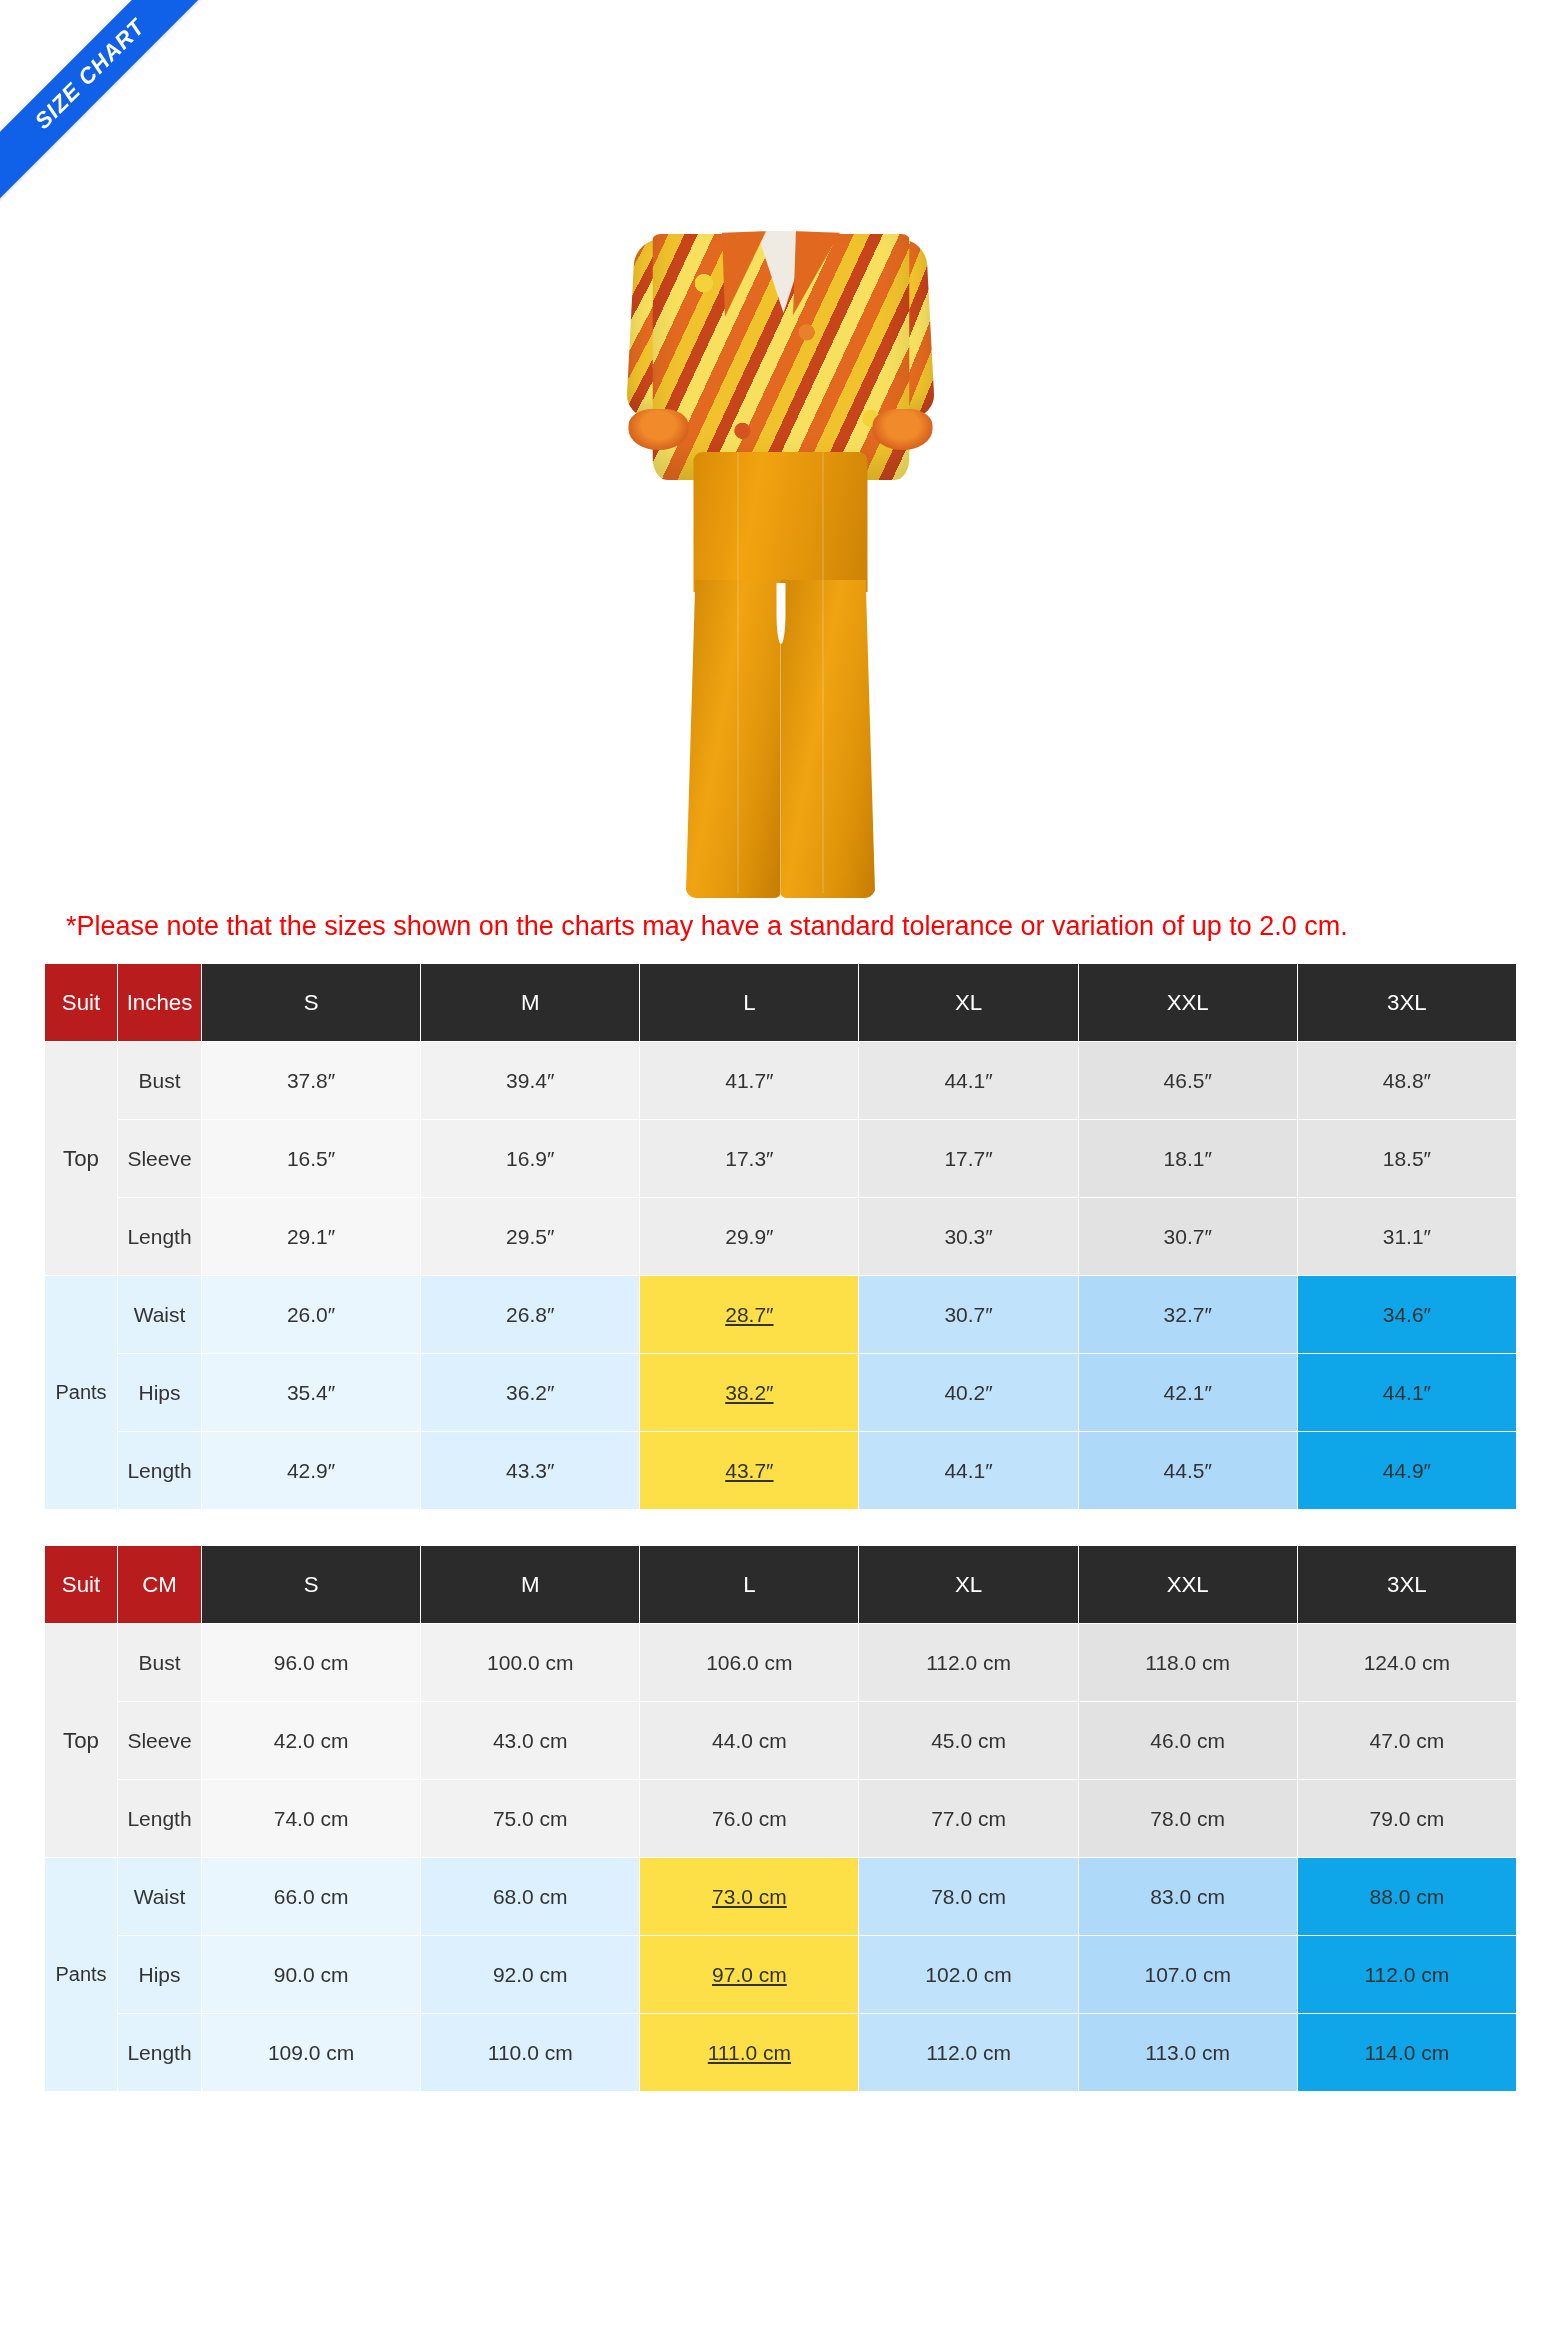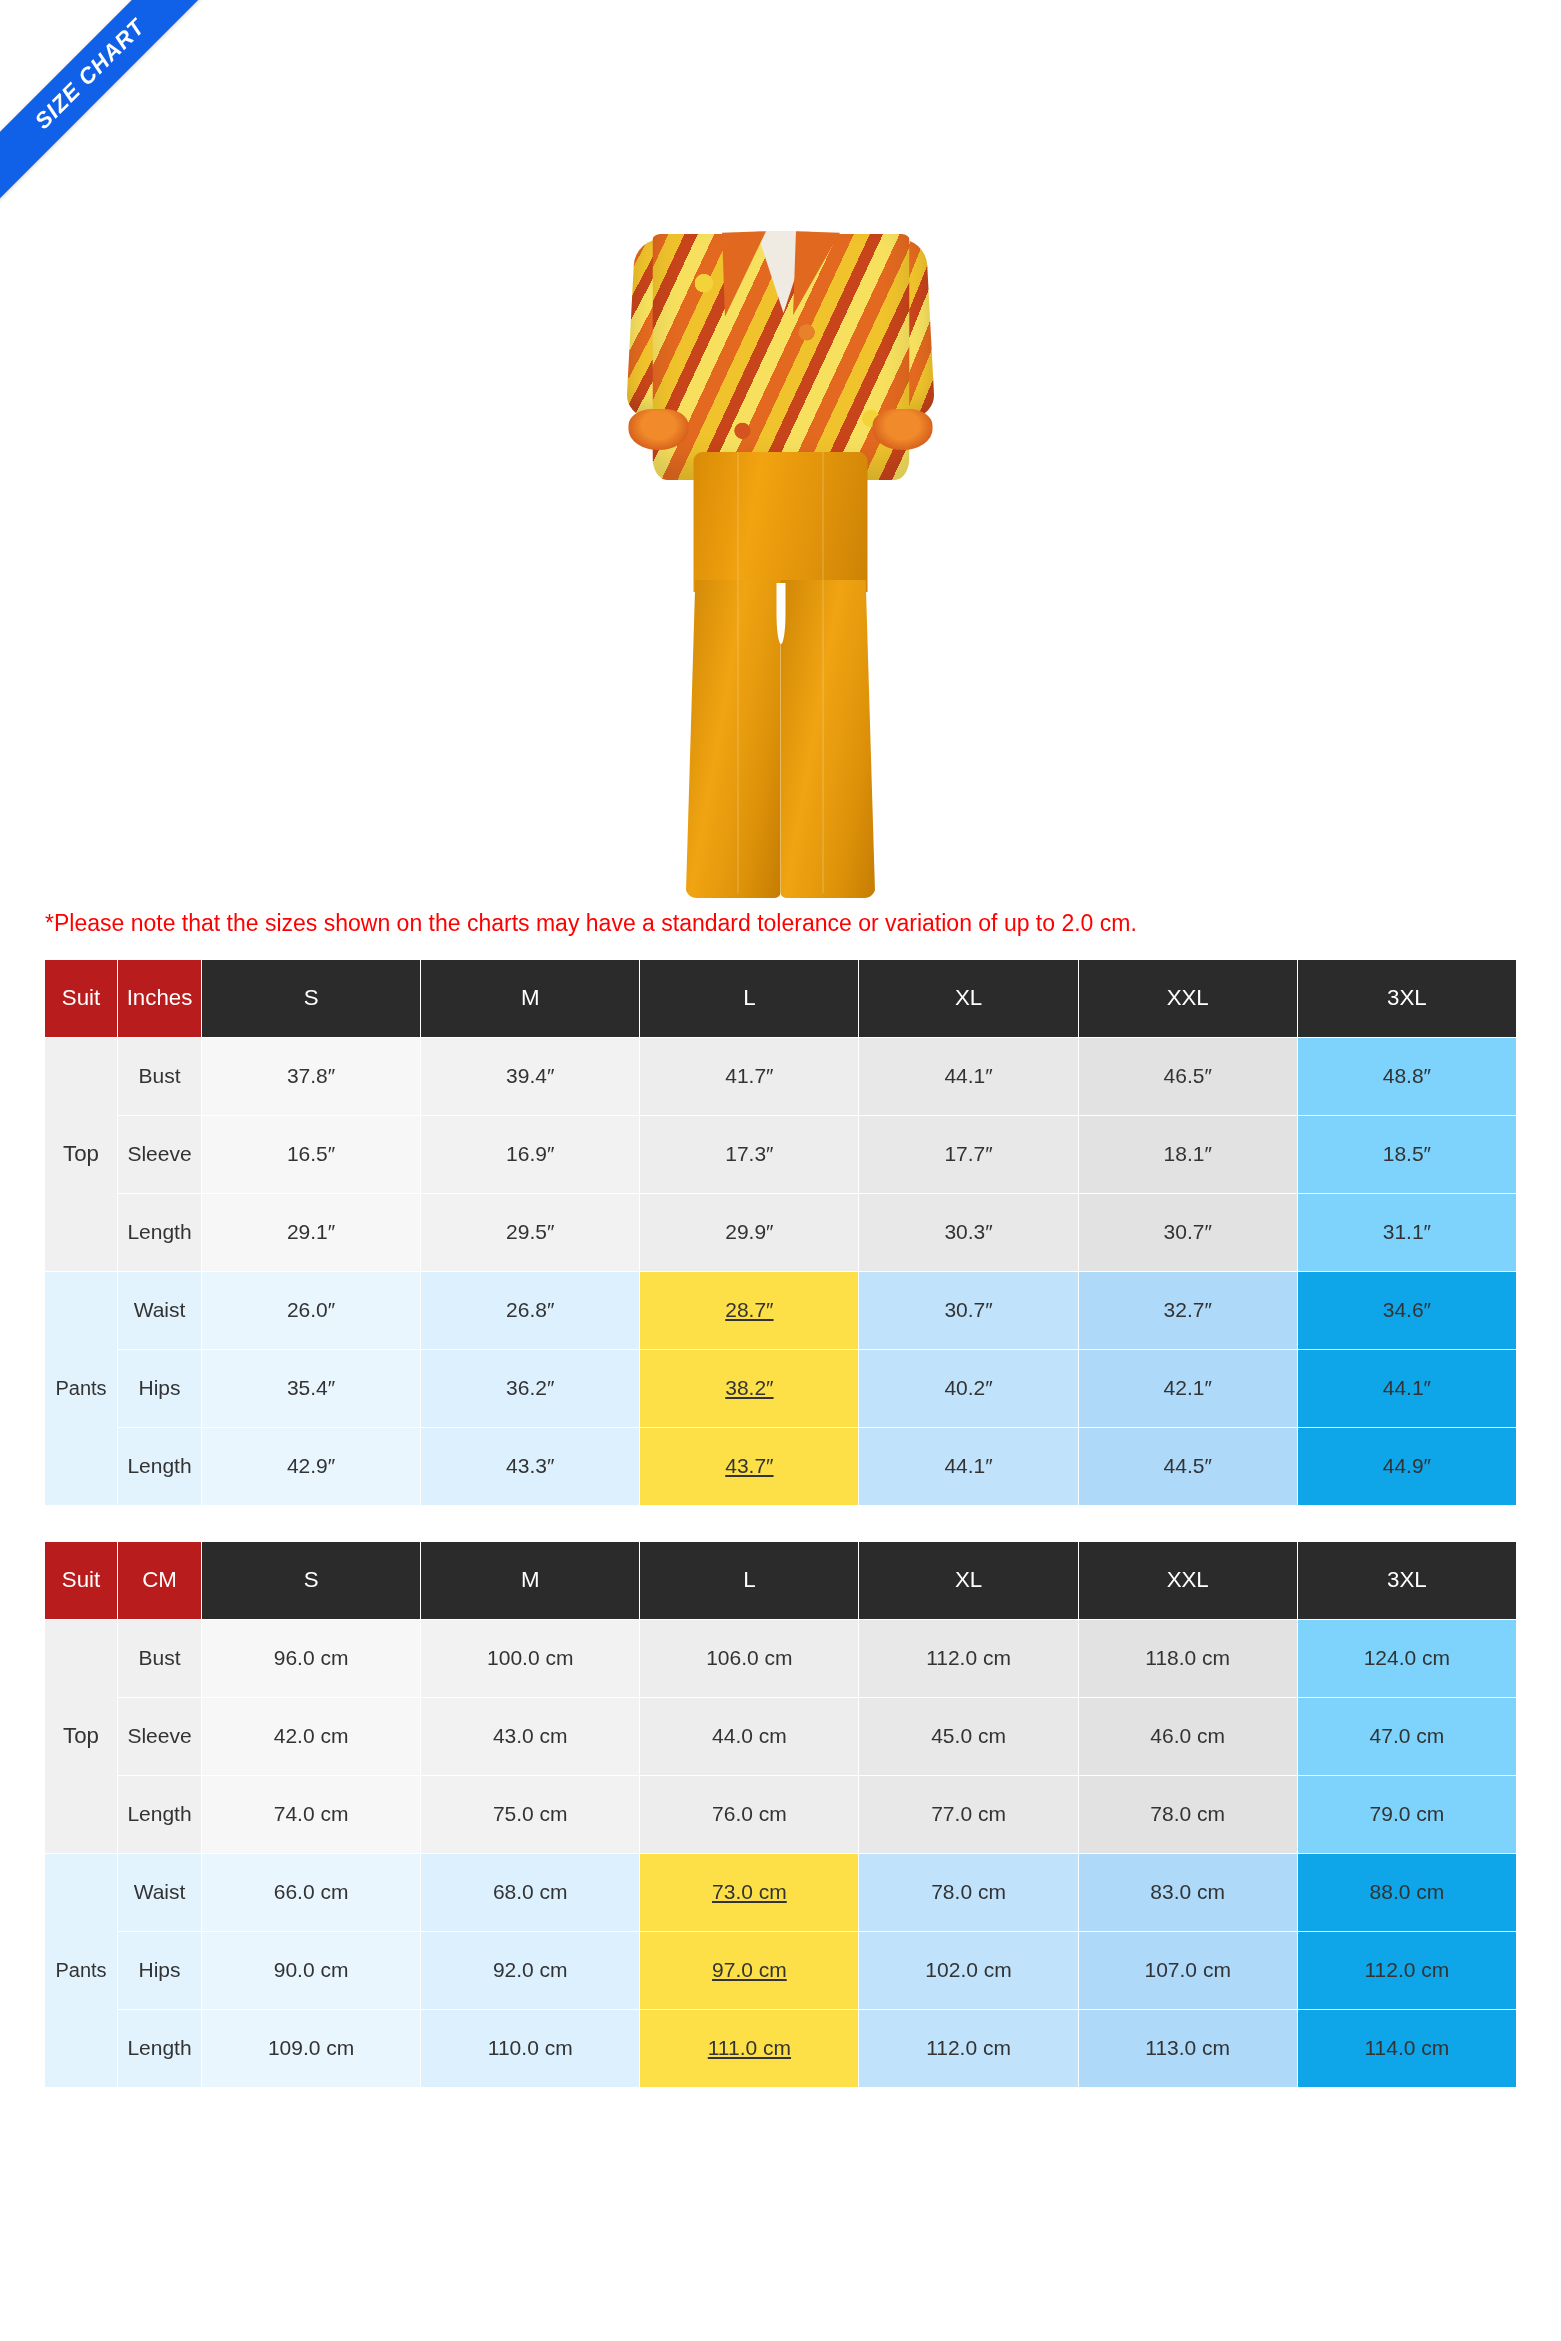--- a/index.html
+++ b/index.html
@@ -168,22 +168,22 @@
     width: 1.7px;
     height: 441px;
     background: rgba(255,255,255,0.28);
   }
   .crease-l { left: 59px; }
   .crease-r { left: 144px; }
 
   
   .note {
     color: #ff0000;
-    font-size: 23px;
-    padding: 0 0 0 45px;
+    font-size: 27px;
+    padding: 0 0 0 66px;
     margin: 0 12px 21px 0;
     line-height: 1.2;
   }
 
   
   .table-block {
     padding: 0 44px;
     box-sizing: border-box;
     width: 100%;
   }
@@ -235,21 +235,21 @@
     background: #e3f3fd;
     color: #333333;
     font-size: 21px;
   }
   
   .top-c0 { background: #f7f7f7; }
   .top-c1 { background: #f2f2f2; }
   .top-c2 { background: #ededed; }
   .top-c3 { background: #e8e8e8; }
   .top-c4 { background: #e2e2e2; margin-left: 33px; }
-  .top-c5 { background: #7dd3fc; }
+  .top-c5 { background: #e5e5e5; }
   
   .pants-c0 { background: #eaf6fe; }
   .pants-c1 { background: #ddf0fd; }
   .pants-c2 { background: #fde047; text-decoration: underline; }
   .pants-c3 { background: #c0e2fb; }
   .pants-c4 { background: #aed9f9; }
   .pants-c5 { background: #0ea5e9; }
 
   .col-first { width: 73px; }
   .col-unit { width: 84px; }

